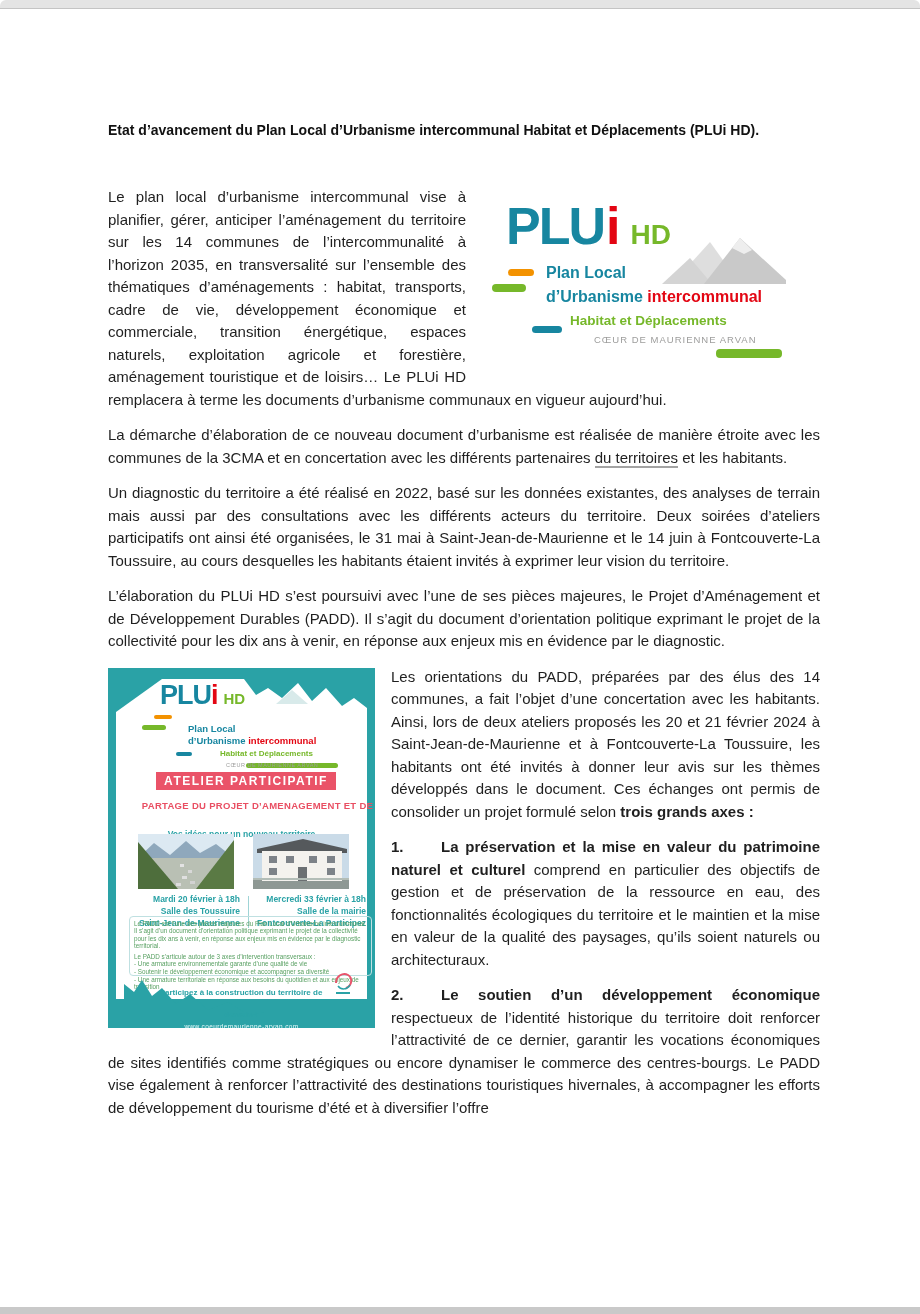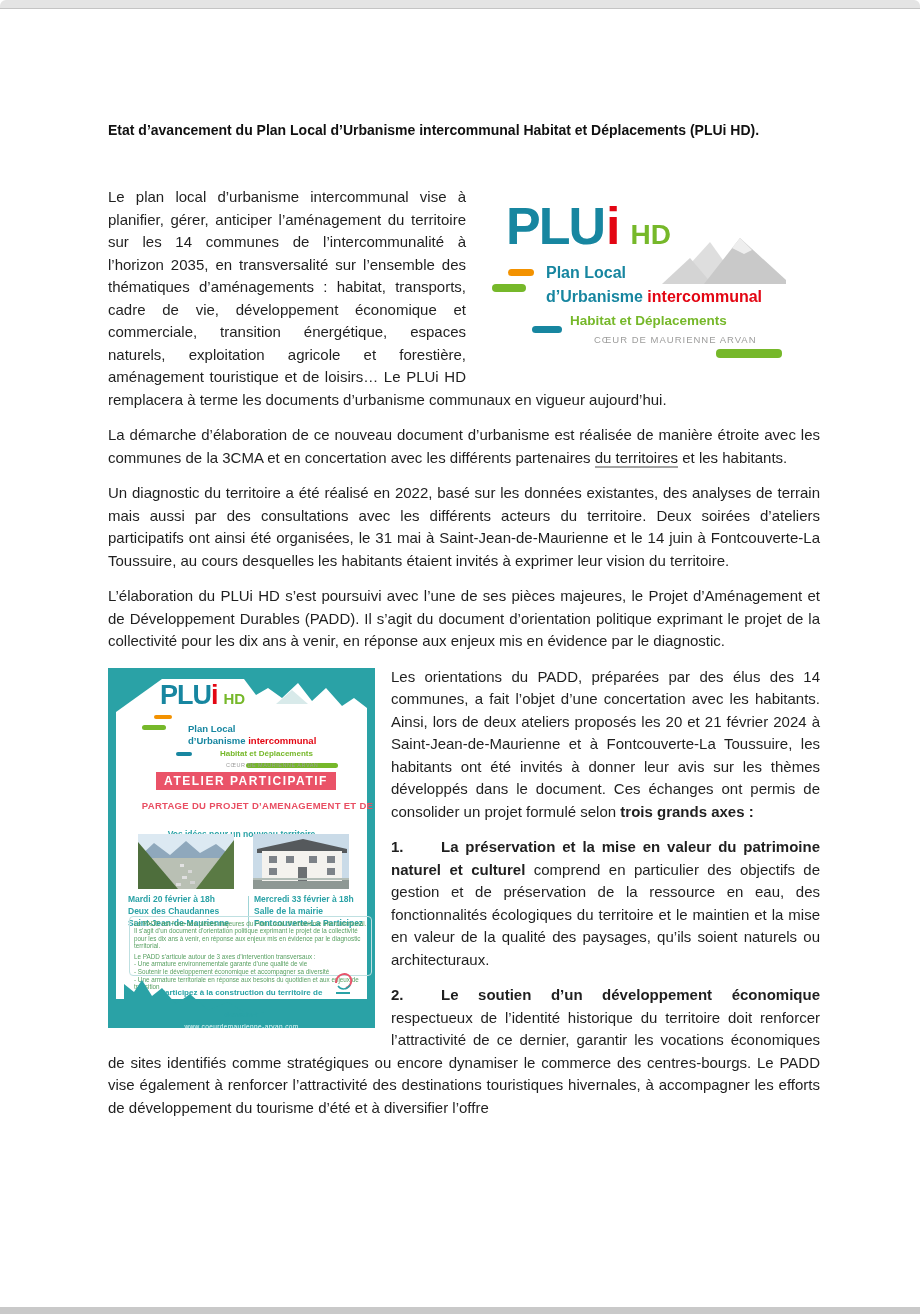--- a/index.html
+++ b/index.html
@@ -50,21 +50,21 @@
   .p-lg2 .red{color:#e30613;}
   .p-lg3{position:absolute;left:104px;top:75px;font-size:8px;font-weight:bold;color:#76b82a;white-space:nowrap;}
   .p-lg4{position:absolute;left:110px;top:86px;font-size:5.5px;color:#9d9d9c;letter-spacing:.5px;white-space:nowrap;}
   .p-banner{position:absolute;left:40px;top:104px;width:180px;height:18px;background:#ea5368;color:#fff;
             font-size:12px;font-weight:bold;letter-spacing:1.5px;text-align:center;line-height:18px;}
   .p-sub{position:absolute;left:24px;width:235px;text-align:center;font-size:9.5px;font-weight:bold;color:#e94f63;letter-spacing:.3px;}
   .p-sub1{top:127px;} .p-sub2{top:140px;}
   .p-tag{position:absolute;left:8px;top:155px;width:235px;text-align:center;font-size:8.5px;font-weight:bold;color:#2aa2a6;}
   .p-photo{position:absolute;top:166px;}
   .p-photo1{left:22px;} .p-photo2{left:137px;}
-  .p-event{position:absolute;top:225px;width:112px;text-align:left;font-size:8.5px;font-weight:bold;
+  .p-event{position:absolute;top:225px;width:112px;text-align:right;font-size:8.5px;font-weight:bold;
            color:#2aa2a6;line-height:12px;}
   .p-event1{left:12px;} .p-event2{left:138px;}
   .p-event-divider{position:absolute;left:132px;top:228px;width:1px;height:32px;background:#9fd4d6;}
   .p-infobox{position:absolute;left:13px;top:248px;width:233px;height:52px;border:1px solid #bfe0e1;border-radius:4px;
              padding:3px 4px;font-size:6.3px;line-height:7.6px;color:#58a062;text-align:left;}
   .p-infobox .blk{margin-bottom:3px;}
   .p-participate{position:absolute;left:40px;top:314px;width:170px;text-align:center;font-size:8px;
                  font-weight:bold;color:#2aa2a6;}
   .p-arvan{position:absolute;left:215px;top:302px;}
   .p-bottom-mountains{position:absolute;left:8px;top:308px;}
@@ -168,21 +168,21 @@
             <rect x="74" y="22" width="8" height="7" fill="#7d8288"></rect>
             <rect x="16" y="34" width="8" height="7" fill="#7d8288"></rect>
             <rect x="74" y="34" width="8" height="7" fill="#7d8288"></rect>
             <rect x="45" y="33" width="9" height="14" fill="#6b6f72"></rect>
             <rect x="0" y="44" width="96" height="2" fill="#b3bdb7"></rect>
           </svg>
         </span>
 
         <div class="p-event p-event1">
           <div>Mardi 20 février à 18h</div>
-          <div>Deux des Chaudannes</div>
+          <div>Salle des Toussuire</div>
           <div>Saint-Jean-de-Maurienne</div>
         </div>
         <span class="p-event-divider"></span>
         <div class="p-event p-event2">
           <div>Mercredi 33 février à 18h</div>
           <div>Salle de la mairie</div>
           <div>Fontcouverte-La Participez</div>
         </div>
 
         <div class="p-infobox">

